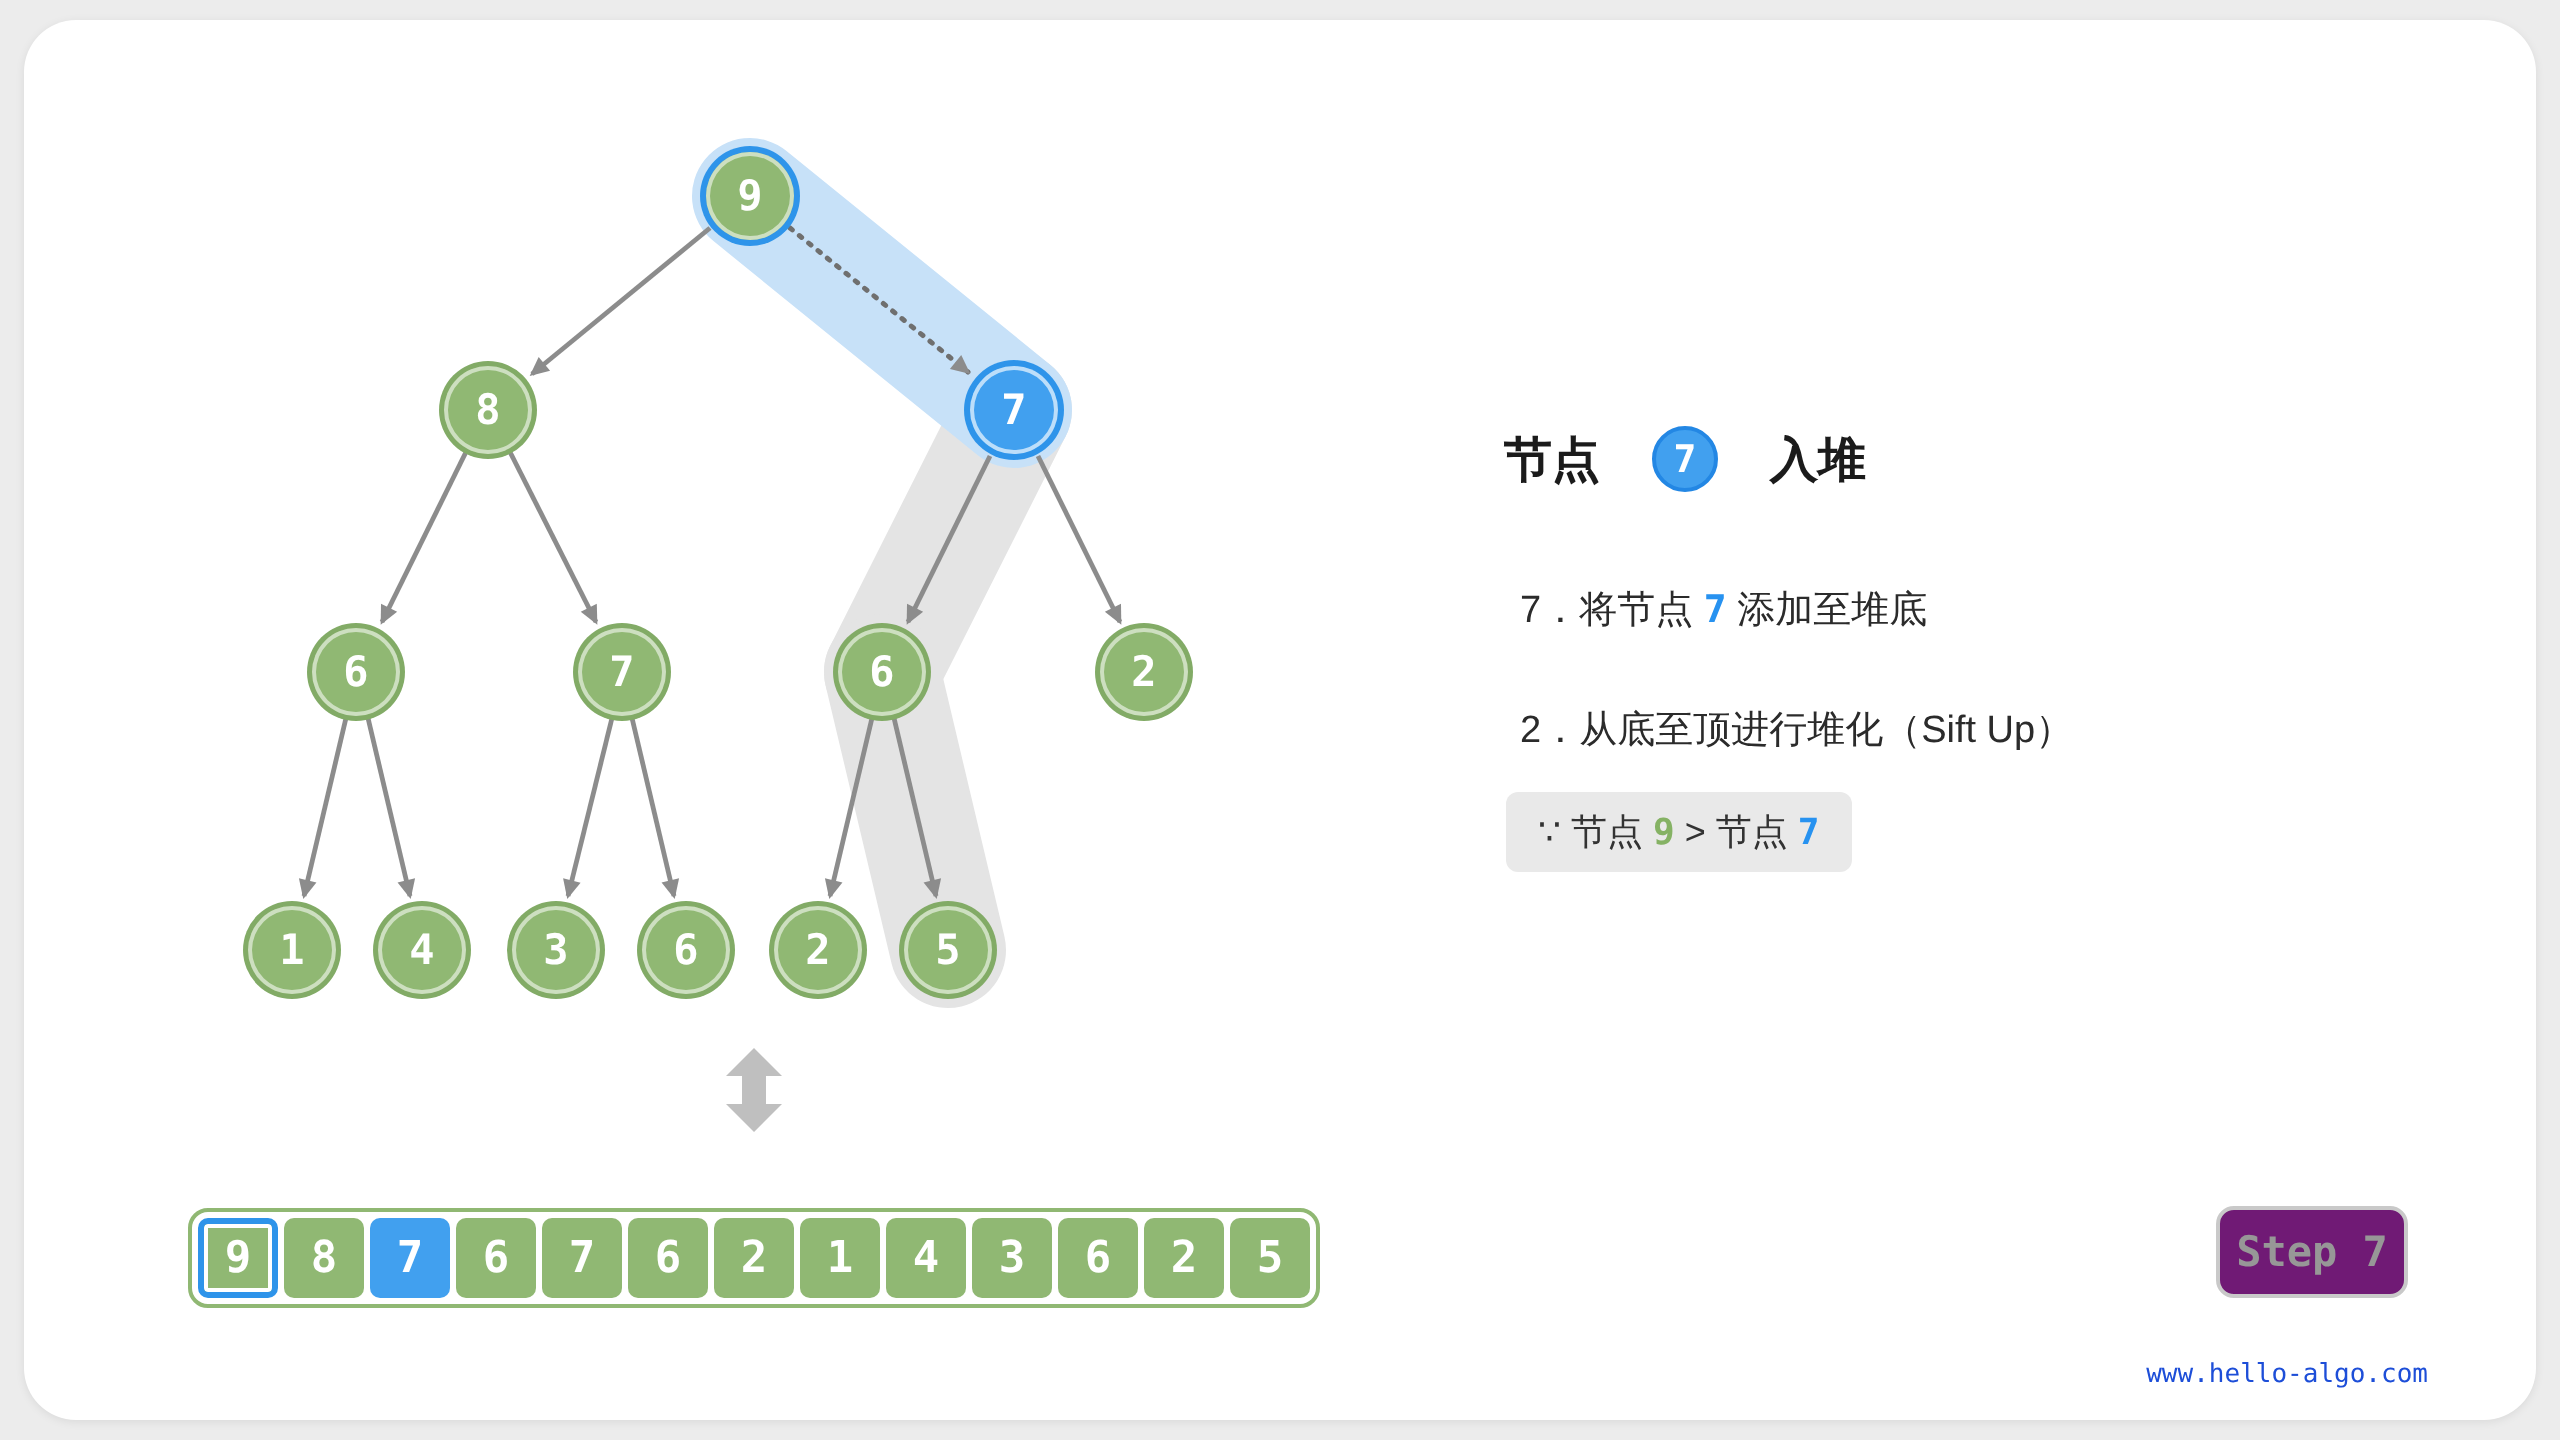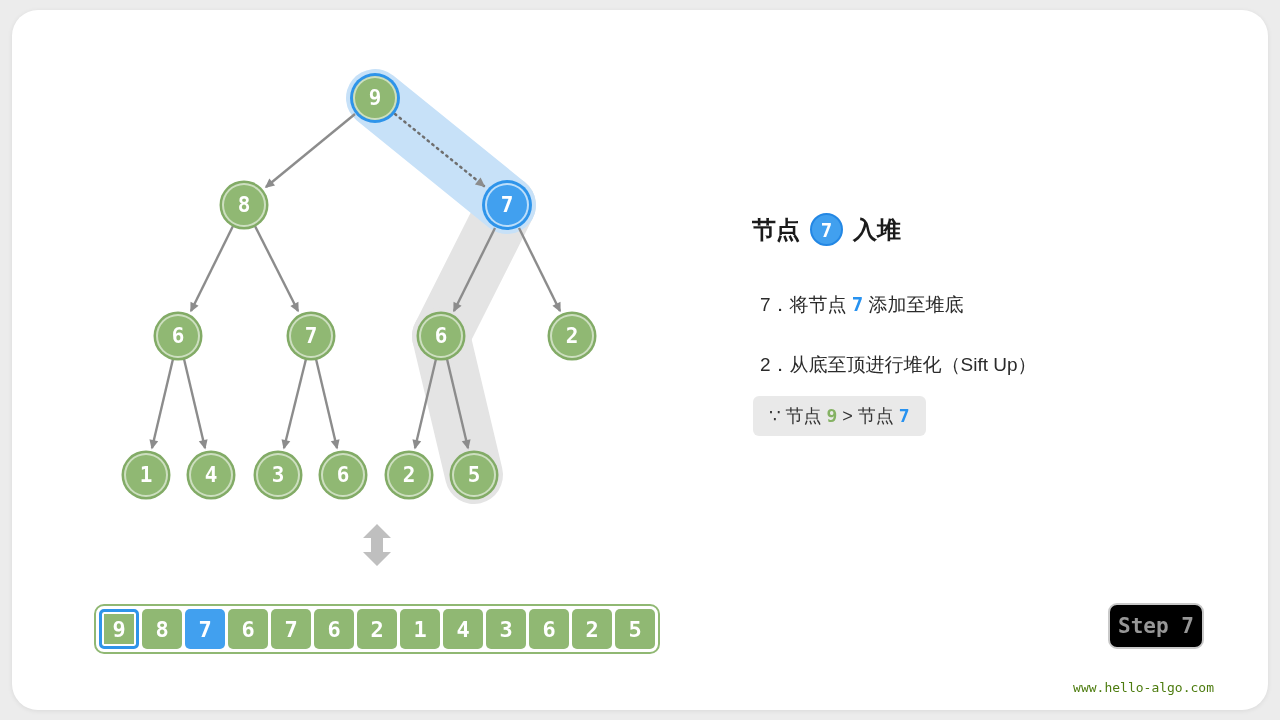--- a/index.html
+++ b/index.html
@@ -48,21 +48,21 @@
     color:#fff;font:700 22px "DejaVu Sans Mono",monospace;
     box-sizing:border-box;
   }
   .cell.ring-blue{border:3px solid #2E94EA;box-shadow:inset 0 0 0 2px #fff;}
   .cell.bg-blue{background:#41A0EF;}
 
   
   .panel-title{
     position:absolute;left:752px;top:213px;
     display:flex;align-items:flex-end;
-    font-size:24px;font-weight:700;color:#1b1b1b;z-index:3;
+    font-size:24px;font-weight:700;color:#1b1b1b;z-index:3;gap:16px;
   }
   .title-node{
     display:inline-flex;width:33px;height:33px;border-radius:50%;
     background:#41A0EF;border:2px solid #2387E4;box-sizing:border-box;
     color:#fff;align-items:center;justify-content:center;
     font:700 19px "DejaVu Sans Mono",monospace;margin:0 10px;
   }
   .step-line{
     position:absolute;left:760px;font-size:19px;color:#2b2b2b;z-index:3;
   }
@@ -72,28 +72,28 @@
   .reason-box{
     position:absolute;left:753px;top:396px;
     background:#E9E9E9;border-radius:6px;padding:8px 16px;
     font-size:18px;color:#333;z-index:3;
   }
   .reason-box span{white-space:pre;}
 
   
   .step-badge{
     position:absolute;left:1108px;top:603px;width:96px;height:46px;
-    border:2px solid #C9C9C9;border-radius:9px;background:#000000;
+    border:2px solid #C9C9C9;border-radius:9px;background:#701a75;
     display:flex;align-items:center;justify-content:center;
     color:#979797;font:700 21px "DejaVu Sans Mono",monospace;
     box-sizing:border-box;z-index:3;
   }
   .watermark{
     position:absolute;right:66px;top:680px;
-    color:#4d7c0f;font:13px "DejaVu Sans Mono",monospace;z-index:3;
+    color:#1d4ed8;font:13px "DejaVu Sans Mono",monospace;z-index:3;
   }
 </style>
 </head>
 <body>
 
 <div class="card"></div>
 
 <svg class="layer" width="1280" height="720" viewBox="0 0 1280 720">
   <defs>
     <marker id="arw" markerUnits="userSpaceOnUse" markerWidth="12" markerHeight="11" refX="8.5" refY="5" orient="auto">

